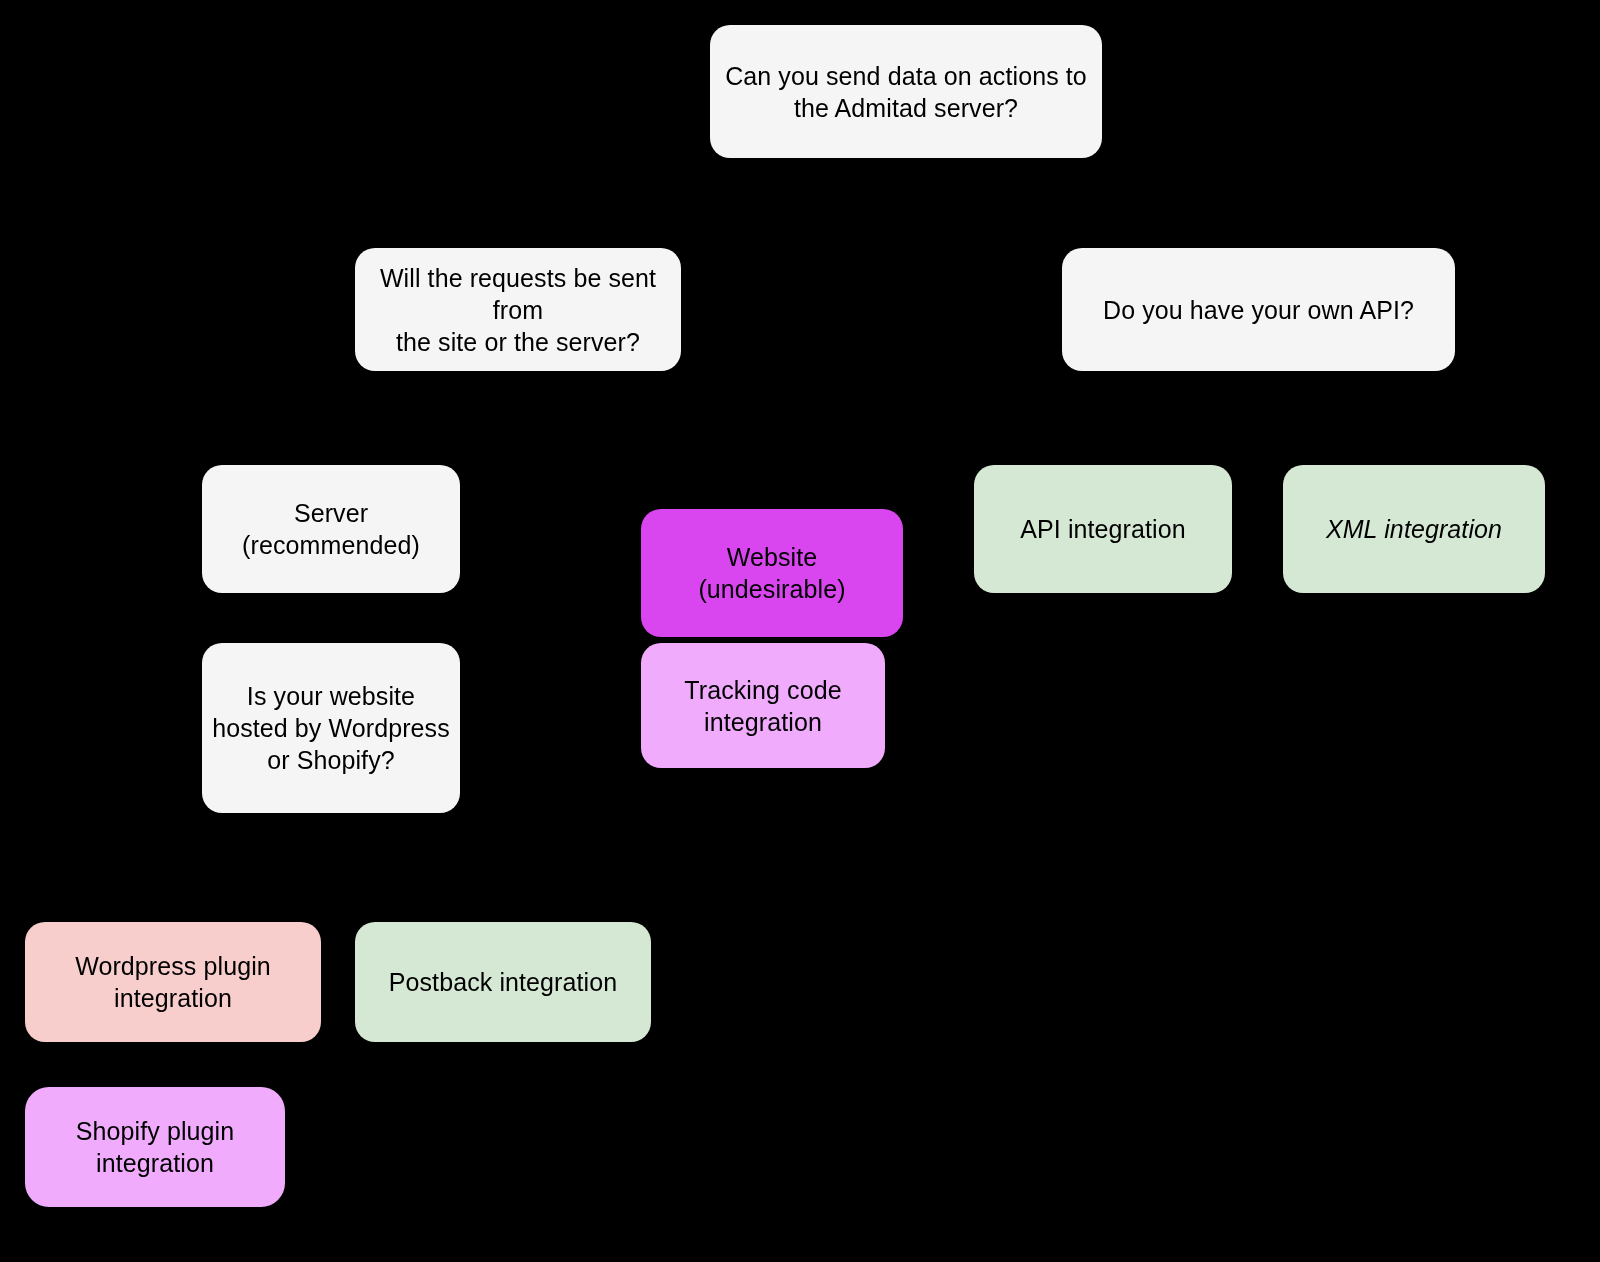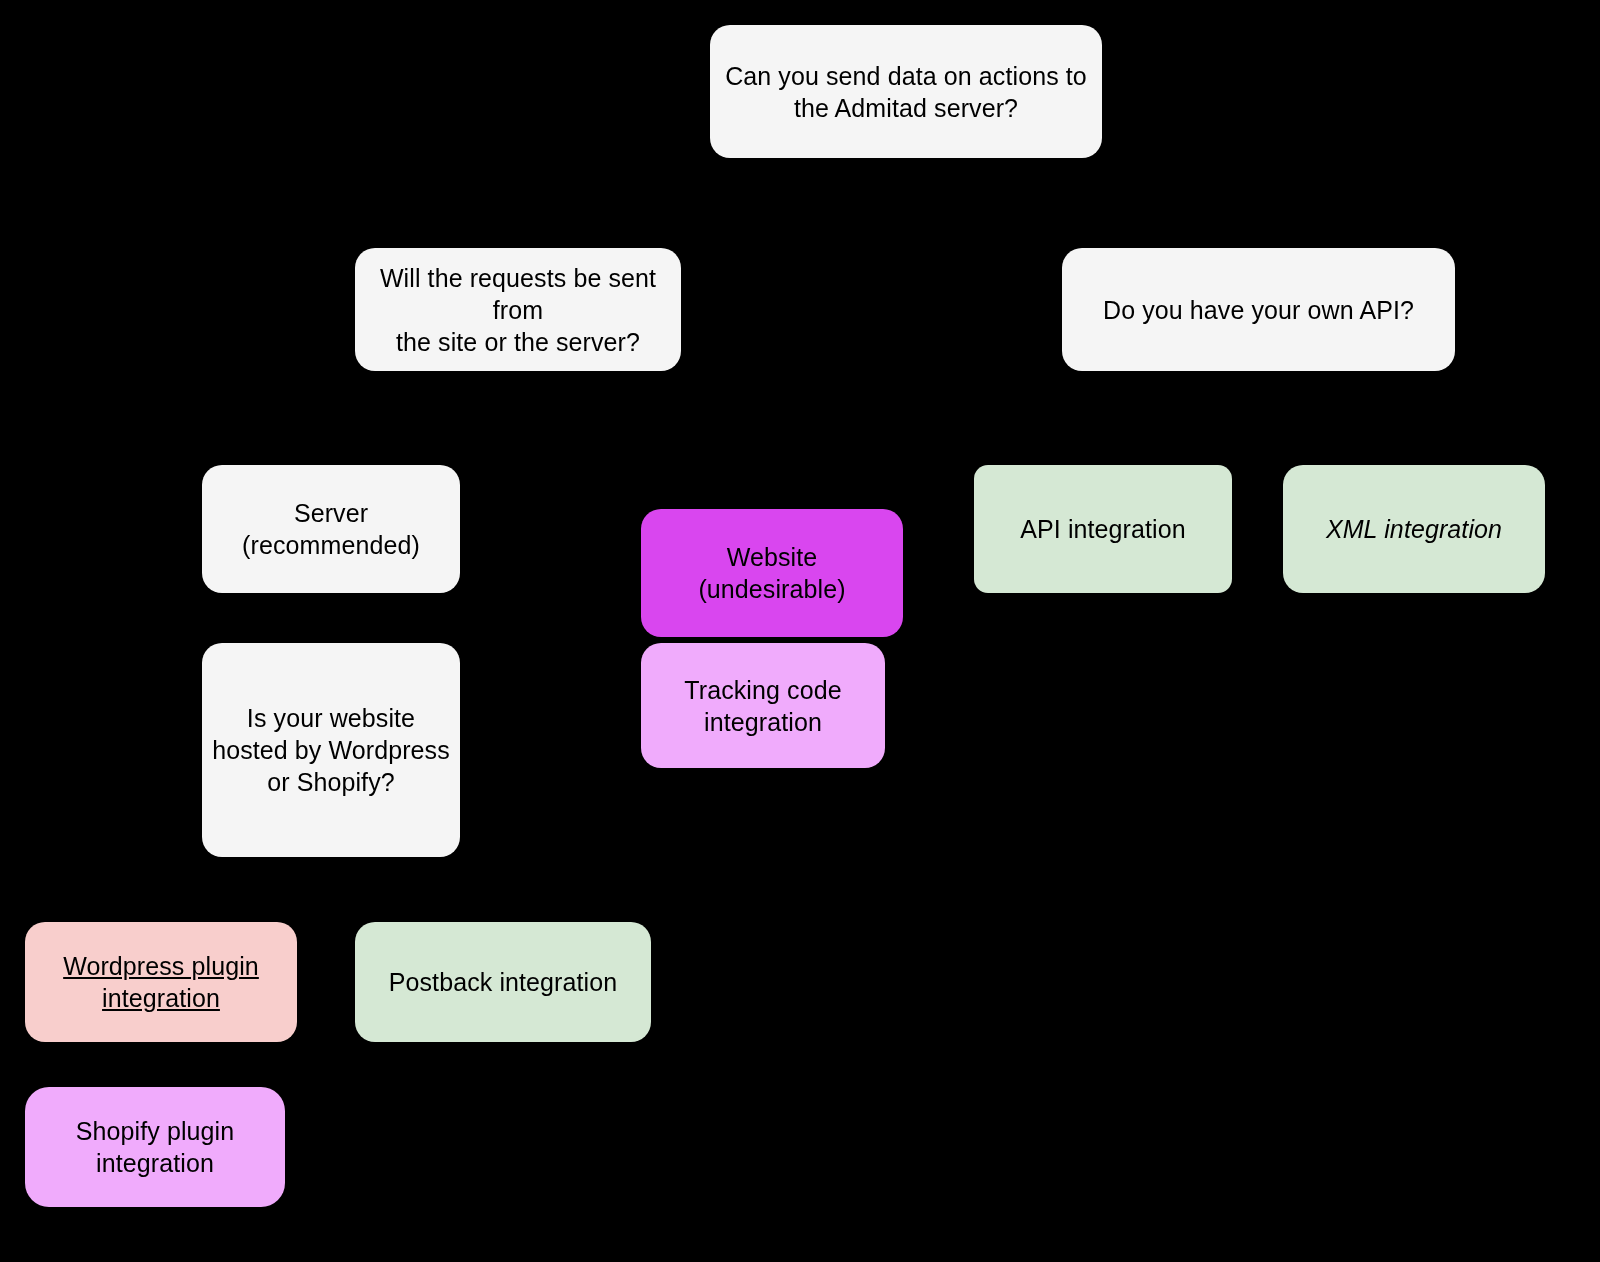--- a/index.html
+++ b/index.html
@@ -54,25 +54,25 @@
 <div id="canvas">
     <div class="node node-decision" style="left: 710px; top: 25px; width: 392px; height: 133px; background: rgb(245, 245, 245);"><span class="node-label">Can you send data on actions to
 the Admitad server?</span></div>
     <div class="node node-decision" style="left: 355px; top: 248px; width: 326px; height: 123px; background: rgb(245, 245, 245);"><span class="node-label">Will the requests be sent from
 the site or the server?</span></div>
     <div class="node node-decision" style="left: 1062px; top: 248px; width: 393px; height: 123px; background: rgb(245, 245, 245);"><span class="node-label">Do you have your own API?</span></div>
     <div class="node node-decision" style="left: 202px; top: 465px; width: 258px; height: 128px; background: rgb(245, 245, 245);"><span class="node-label">Server
 (recommended)</span></div>
     <div class="node node-decision" style="left: 641px; top: 465px; width: 262px; height: 128px; background: #d946ef; margin-top: 44px;"><span class="node-label">Website
 (undesirable)</span></div>
-    <div class="node node-positive" style="left: 974px; top: 465px; width: 258px; height: 128px; background: rgb(213, 232, 212); border-radius: 14px;"><span class="node-label">API integration</span></div>
+    <div class="node node-positive" style="left: 974px; top: 465px; width: 258px; height: 128px; background: rgb(213, 232, 212);"><span class="node-label">API integration</span></div>
     <div class="node node-positive" style="left: 1283px; top: 465px; width: 262px; height: 128px; background: rgb(213, 232, 212); font-style: italic;"><span class="node-label">XML integration</span></div>
-    <div class="node node-decision" style="left: 202px; top: 643px; width: 258px; height: 214px; background: rgb(245, 245, 245);"><span class="node-label">Is your website
+    <div class="node node-decision" style="left: 202px; top: 643px; width: 258px; height: 170px; background: rgb(245, 245, 245);"><span class="node-label">Is your website
 hosted by Wordpress
 or Shopify?</span></div>
     <div class="node node-negative" style="left: 641px; top: 643px; width: 244px; height: 125px; background: #f0abfc;"><span class="node-label">Tracking code
 integration</span></div>
-    <div class="node node-negative" style="left: 25px; top: 922px; width: 272px; height: 120px; background: rgb(248, 206, 204); text-decoration: underline;"><span class="node-label">Wordpress plugin
+    <div class="node node-negative" style="left: 25px; top: 922px; width: 296px; height: 120px; background: rgb(248, 206, 204);"><span class="node-label">Wordpress plugin
 integration</span></div>
     <div class="node node-positive" style="left: 355px; top: 922px; width: 296px; height: 120px; background: rgb(213, 232, 212);"><span class="node-label">Postback integration</span></div>
     <div class="node node-positive" style="left: 25px; top: 1087px; width: 260px; height: 120px; background: #f0abfc; border-radius: 24px;"><span class="node-label">Shopify plugin
 integration</span></div>
   </div>
 
 </body></html>

